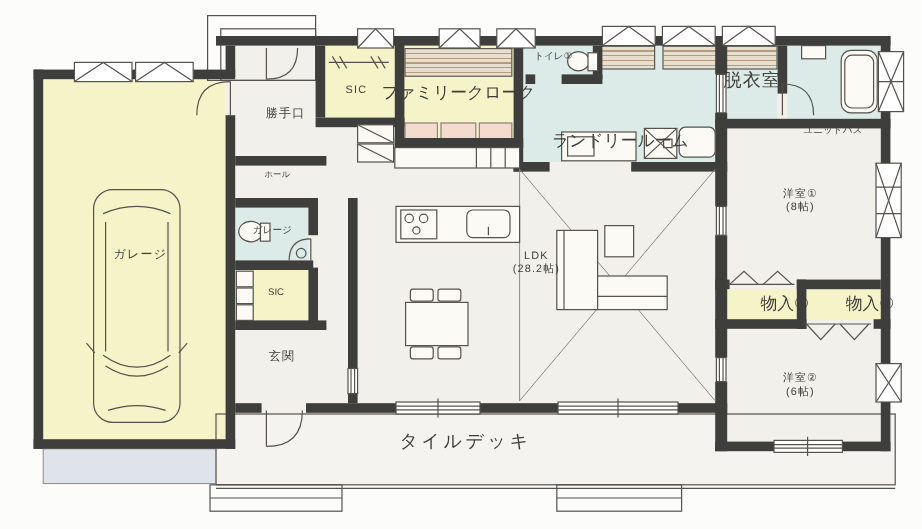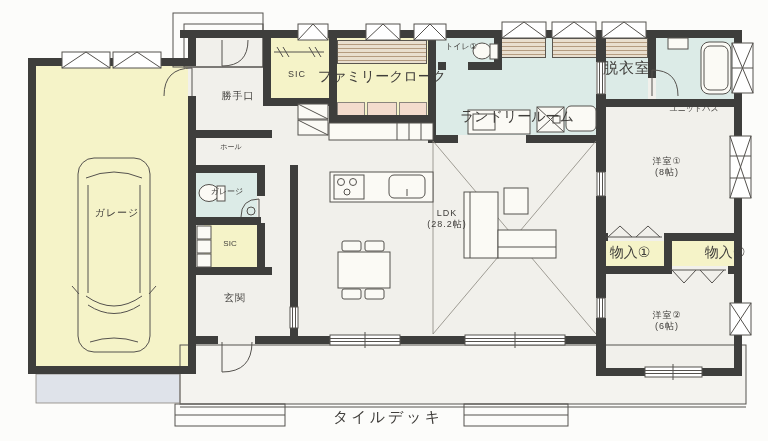--- a/index.html
+++ b/index.html
@@ -17,21 +17,21 @@
   svg{position:absolute;left:0;top:0;}
   .w{fill:var(--wall,#3e3e3c);stroke:none;}
   .ln{stroke:var(--line,#55524e);stroke-width:1;fill:none;}
   .lt{stroke:#8a867e;stroke-width:0.8;fill:none;}
   .wf{fill:#ffffff;stroke:var(--line,#55524e);stroke-width:1;}
   .fu{fill:#fbfaf5;stroke:var(--line,#55524e);stroke-width:1;}
   .lbl{position:absolute;transform:translate(-50%,-50%);color:var(--label,#3f3d3a);
        font-size:10px;letter-spacing:1px;white-space:nowrap;text-align:center;line-height:1.25;}
   .s95{font-size:15px;} .s9{font-size:9px;} .s85{font-size:14px;letter-spacing:0;}
   .s8{font-size:8px;letter-spacing:0;} .s7{font-size:7px;letter-spacing:0;}
-  .sp3{letter-spacing:3px;margin-top:48px;}
+  .sp3{letter-spacing:3px;}
   .lbl span{display:block;}
 </style>
 </head>
 <body>
 
 <div id="plan">
 
   <div class="fill deck" style="left:180px;top:345px;width:566px;height:59px;"></div>
   <div class="fill drive" style="left:36px;top:374px;width:144px;height:29px;"></div>
 
@@ -306,21 +306,21 @@
   <div class="lbl s95" style="left:627px;top:68px;">脱衣室</div>
   <div class="lbl s8" style="left:694px;top:68px;margin-top:41px;">ユニットバス</div>
   <div class="lbl s9" style="left:667px;top:167px;">
     <span>洋室①</span>
     <span>(8帖)</span>
   </div>
   <div class="lbl s9" style="left:447px;top:219px;">
     <span>LDK</span>
     <span>(28.2帖)</span>
   </div>
-  <div class="lbl s85" style="left:630px;top:253px;">物入①</div>
+  <div class="lbl s85" style="left:654px;top:253px;">物入①</div>
   <div class="lbl s85" style="left:702px;top:253px;padding-left:46px;">物入②</div>
   <div class="lbl s9" style="left:667px;top:321px;">
     <span>洋室②</span>
     <span>(6帖)</span>
   </div>
   <div class="lbl s95 sp3" style="left:388px;top:369px;">タイルデッキ</div>
 
 </div>
 
 </body></html>

